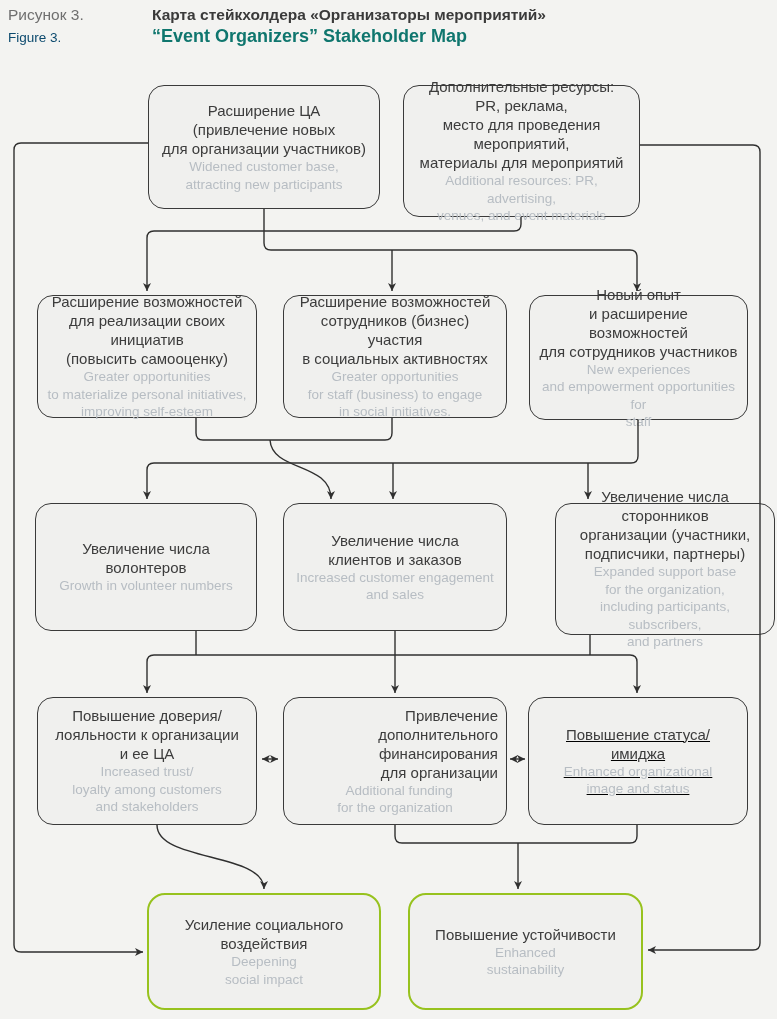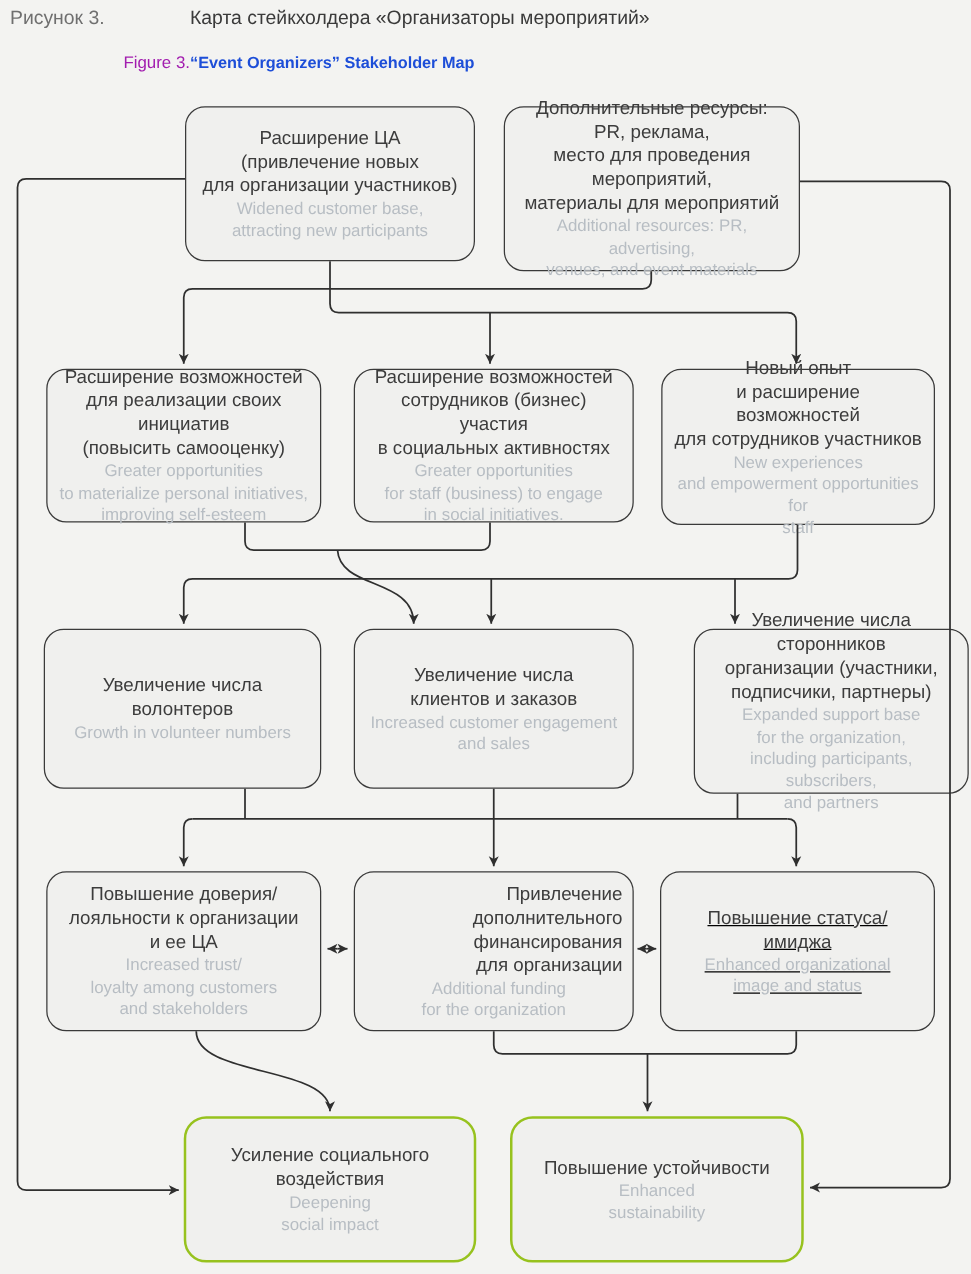--- a/index.html
+++ b/index.html
@@ -7,23 +7,23 @@
     position:relative;
     width:777px;height:1019px;
     background:#f3f3f1;
     font-family:"Liberation Sans", sans-serif;
     overflow:hidden;
     padding-left:21px;
   }
   .hdr{position:absolute;left:8px;top:6px;width:760px;}
   .hdr-row{display:flex;align-items:baseline;}
   .hdr-label-ru{width:144px;flex:0 0 144px;font-size:15.5px;color:#6f6f6f;}
-  .hdr-title-ru{font-size:15.5px;font-weight:normal;color:#3a3a3a;}
-  .hdr-label-en{width:144px;flex:0 0 144px;font-size:13.5px;color:#a21caf;margin-top:18px;text-align:right;}
-  .hdr-title-en{font-size:13px;font-weight:bold;color:#1d4ed8;margin-top:2px;}
+  .hdr-title-ru{font-size:15.5px;font-weight:bold;color:#3a3a3a;}
+  .hdr-label-en{width:144px;flex:0 0 144px;font-size:13.5px;color:#0c4a6e;margin-top:2px;}
+  .hdr-title-en{font-size:18px;font-weight:bold;color:#0f766e;margin-top:2px;}
   .box{
     position:absolute;box-sizing:border-box;
     background:#f0f0ee;
     border:1.5px solid #3a3a3a;border-radius:16px;
     display:flex;flex-direction:column;justify-content:center;align-items:center;
     text-align:center;padding:6px 8px;z-index:2;
   }
   .box.green{border:2.5px solid #97c21e;border-radius:18px;}
   .ru{font-size:15px;line-height:19px;color:#3c3c3c;white-space:pre-line;}
   .en{font-size:13.5px;line-height:17.5px;color:#b7bdc3;white-space:pre-line;}

